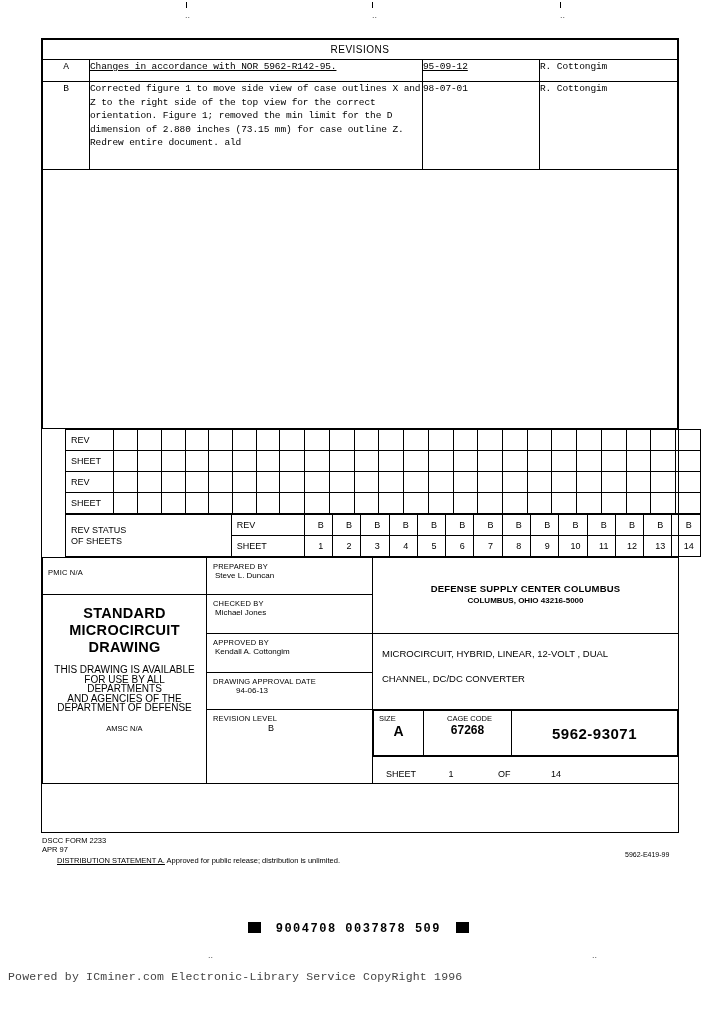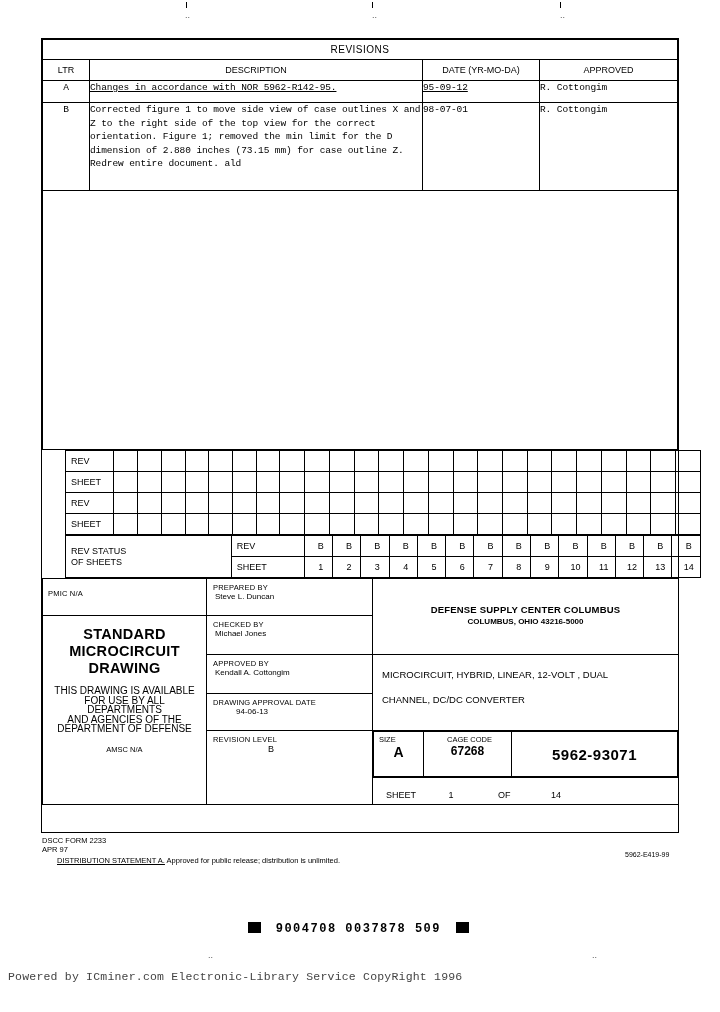--- a/index.html
+++ b/index.html
@@ -112,26 +112,20 @@
     <table class="rev-table">
       <colgroup>
         <col style="width:47px">
           <col style="width:333px">
           <col style="width:117px">
           <col style="width:138px">
       </colgroup>
       <tbody>
           <tr>
         <td colspan="4" class="rev-title">REVISIONS</td>
-      </tr>
-      <tr class="rev-head">
-        <td>LTR</td>
-        <td>DESCRIPTION</td>
-        <td>DATE (YR-MO-DA)</td>
-        <td>APPROVED</td>
       </tr>
       <tr style="height:22px">
         <td class="cell-ltr typewriter">A</td>
         <td class="cell-desc typewriter u">Changes in accordance with NOR 5962-R142-95.</td>
         <td class="cell-date typewriter u">95-09-12</td>
         <td class="cell-appr typewriter">R. Cottongim</td>
       </tr>
       <tr style="height:88px">
         <td class="cell-ltr typewriter">B</td>
         <td class="cell-desc typewriter">Corrected figure 1 to move side view of case outlines X and Z to the right side of the top view for the correct orientation.  Figure 1; removed the min limit for the D dimension of 2.880 inches (73.15 mm) for case outline Z.  Redrew entire document.  ald</td>

